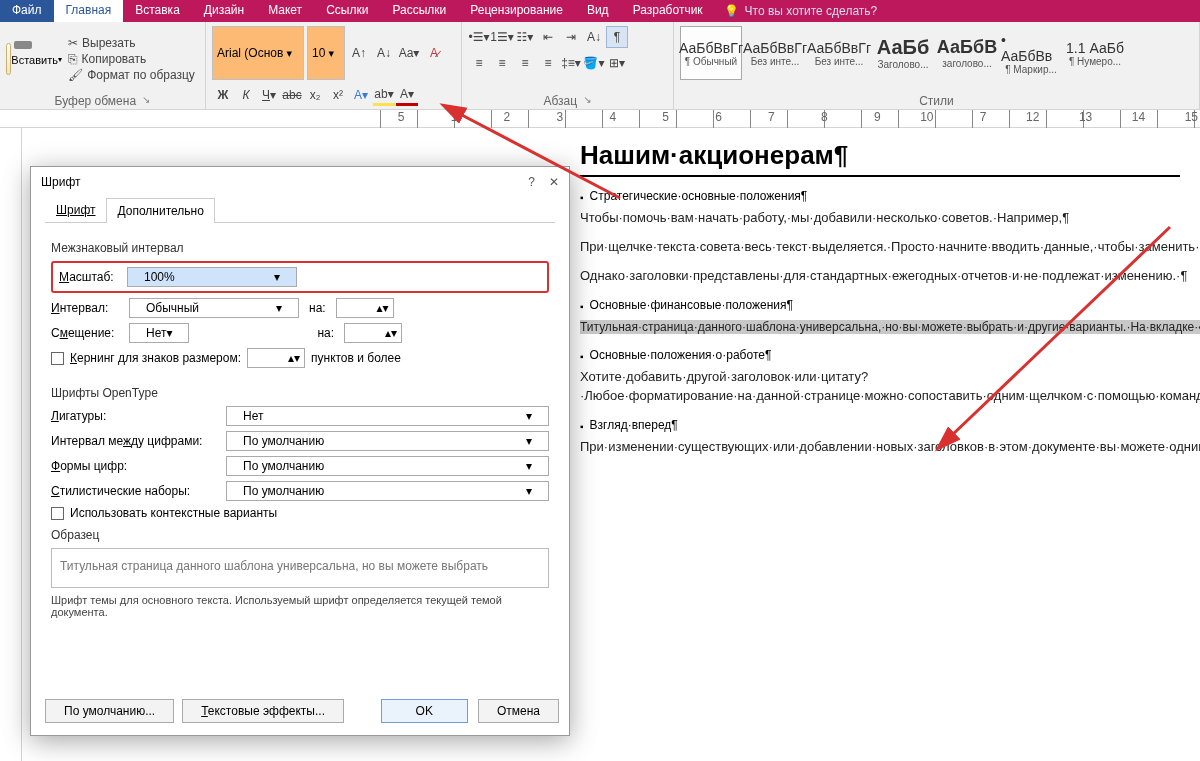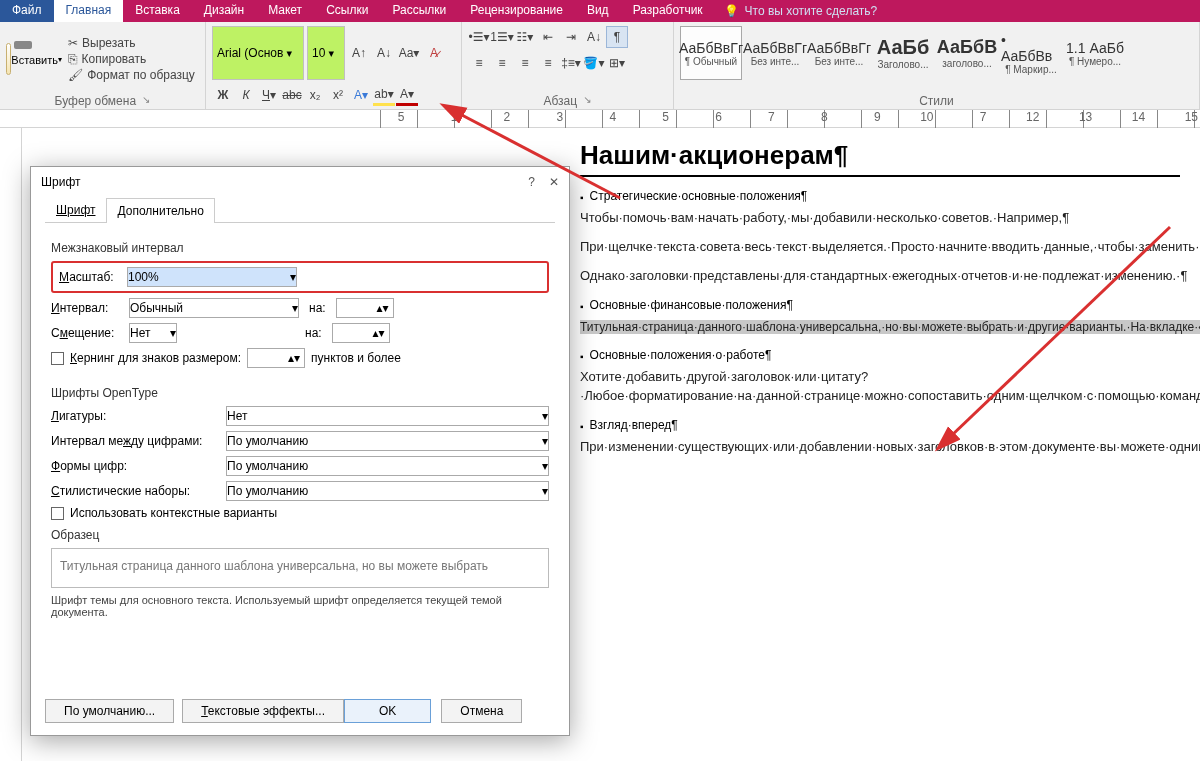--- a/index.html
+++ b/index.html
@@ -13,21 +13,21 @@
 .rgroup{display:flex;flex-direction:column;justify-content:space-between;border-right:1px solid #d4d4d4;padding:4px 6px 1px}
 .rgroup-label{text-align:center;color:#666;font-size:11px;padding-top:2px;display:flex;justify-content:center;gap:6px}
 .launcher{font-size:10px;color:#888}
 .rg-body{display:flex;gap:6px;flex:1}
 .clip-left{display:flex;flex-direction:row;align-items:center;width:56px}
 .paste-icon{width:32px;height:32px;background:linear-gradient(#fff,#f5e4b0);border:1px solid #c8b070;border-radius:3px;position:relative}
 .paste-icon:before{content:"";position:absolute;width:18px;height:8px;background:#888;border-radius:2px;top:-3px;left:7px}
 .clip-right{display:flex;flex-direction:column;gap:2px;justify-content:center}
 .clip-item{display:flex;gap:4px;align-items:center;color:#444;white-space:nowrap}
 .font-top{display:flex;gap:3px;align-items:center}
-.font-sel{border:1px solid #c0c0c0;background:#bef264;font-size:11px;padding:19px 4px}
+.font-sel{border:1px solid #c0c0c0;background:#fdba74;font-size:11px;padding:19px 4px}
 .fbtn{width:22px;height:22px;display:flex;align-items:center;justify-content:center;color:#444;cursor:pointer}
 .font-bot{display:flex;gap:1px;margin-top:4px}
 .para-rows{display:flex;flex-direction:column;gap:4px}
 .para-row{display:flex;gap:1px}
 .styles-body{display:flex;gap:2px}
 .style-item{width:62px;height:54px;border:1px solid transparent;display:flex;flex-direction:column;align-items:center;justify-content:center;cursor:pointer}
 .style-item.sel{border:1px solid #a8a8a8;background:#fdfdfd}
 .style-prev{font-size:14px;color:#333}
 .style-name{font-size:10px;color:#555;white-space:nowrap;overflow:hidden;max-width:58px;text-align:center}
 .ruler-h{height:18px;background:#fff;border-bottom:1px solid #d4d4d4;position:relative}
@@ -46,30 +46,30 @@
 .dlg-close{display:flex;gap:14px;color:#555}
 .dlg-tabs{display:flex;border-bottom:1px solid #ccc;margin:0 14px}
 .dlg-tab{padding:5px 10px;font-size:12px;border:1px solid transparent;border-bottom:none;cursor:pointer}
 .dlg-tab.active{border-color:#ccc;background:#fff;position:relative;top:1px}
 .dlg-tab u{text-decoration:underline}
 .dlg-body{padding:10px 20px}
 .dlg-section{font-size:12px;color:#333;margin:8px 0 6px}
 .dlg-row{display:flex;align-items:center;gap:10px;margin:5px 0;font-size:12px}
 .dlg-row label{width:115px}
 .dlg-row label.w2{width:165px}
-.dlg-combo{border:1px solid #aaa;padding:2px 0;flex:0 0 170px;background:#fff;display:flex;justify-content:space-between}
+.dlg-combo{border:1px solid #aaa;padding:2px 16px;flex:0 0 170px;background:#fff;display:flex;justify-content:space-between}
 .dlg-combo.sm{flex:0 0 48px}
 .dlg-spin{border:1px solid #aaa;width:58px;padding:2px 4px;display:flex;justify-content:space-between}
 .hl-box{border:2px solid #d93030;padding:4px 6px;border-radius:3px;display:flex;align-items:center;gap:10px}
 .hl-box .dlg-combo{background:#cfe3fb}
 .chk{display:flex;align-items:center;gap:6px}
 .chkbox{width:13px;height:13px;border:1px solid #666;background:#fff}
 .preview-box{border:1px solid #bbb;height:40px;padding:10px 8px;color:#777;margin:6px 0;white-space:nowrap;overflow:hidden}
 .dlg-note{font-size:11px;color:#444;}
-.dlg-buttons{position:absolute;bottom:12px;left:14px;right:10px;display:flex;}
+.dlg-buttons{position:absolute;bottom:12px;left:14px;right:10px;display:flex;justify-content:space-between}
 .dlg-buttons .left{display:flex;gap:8px}
 .dlg-buttons .right{display:flex;gap:10px}
 .dbtn{border:1px solid #aaa;padding:4px 18px;background:#f3f3f3;font-size:12px;cursor:pointer}
 .dbtn.primary{border:1px solid #6aa0d8;background:#eaf2fb;padding:4px 34px}
 .arrow{position:absolute;pointer-events:none}
 .ar1{left:450px;top:108px;width:180px;height:95px}
 .ar2{left:890px;top:222px;width:290px;height:220px}
 svg{overflow:visible}
 </style>
 </head>

